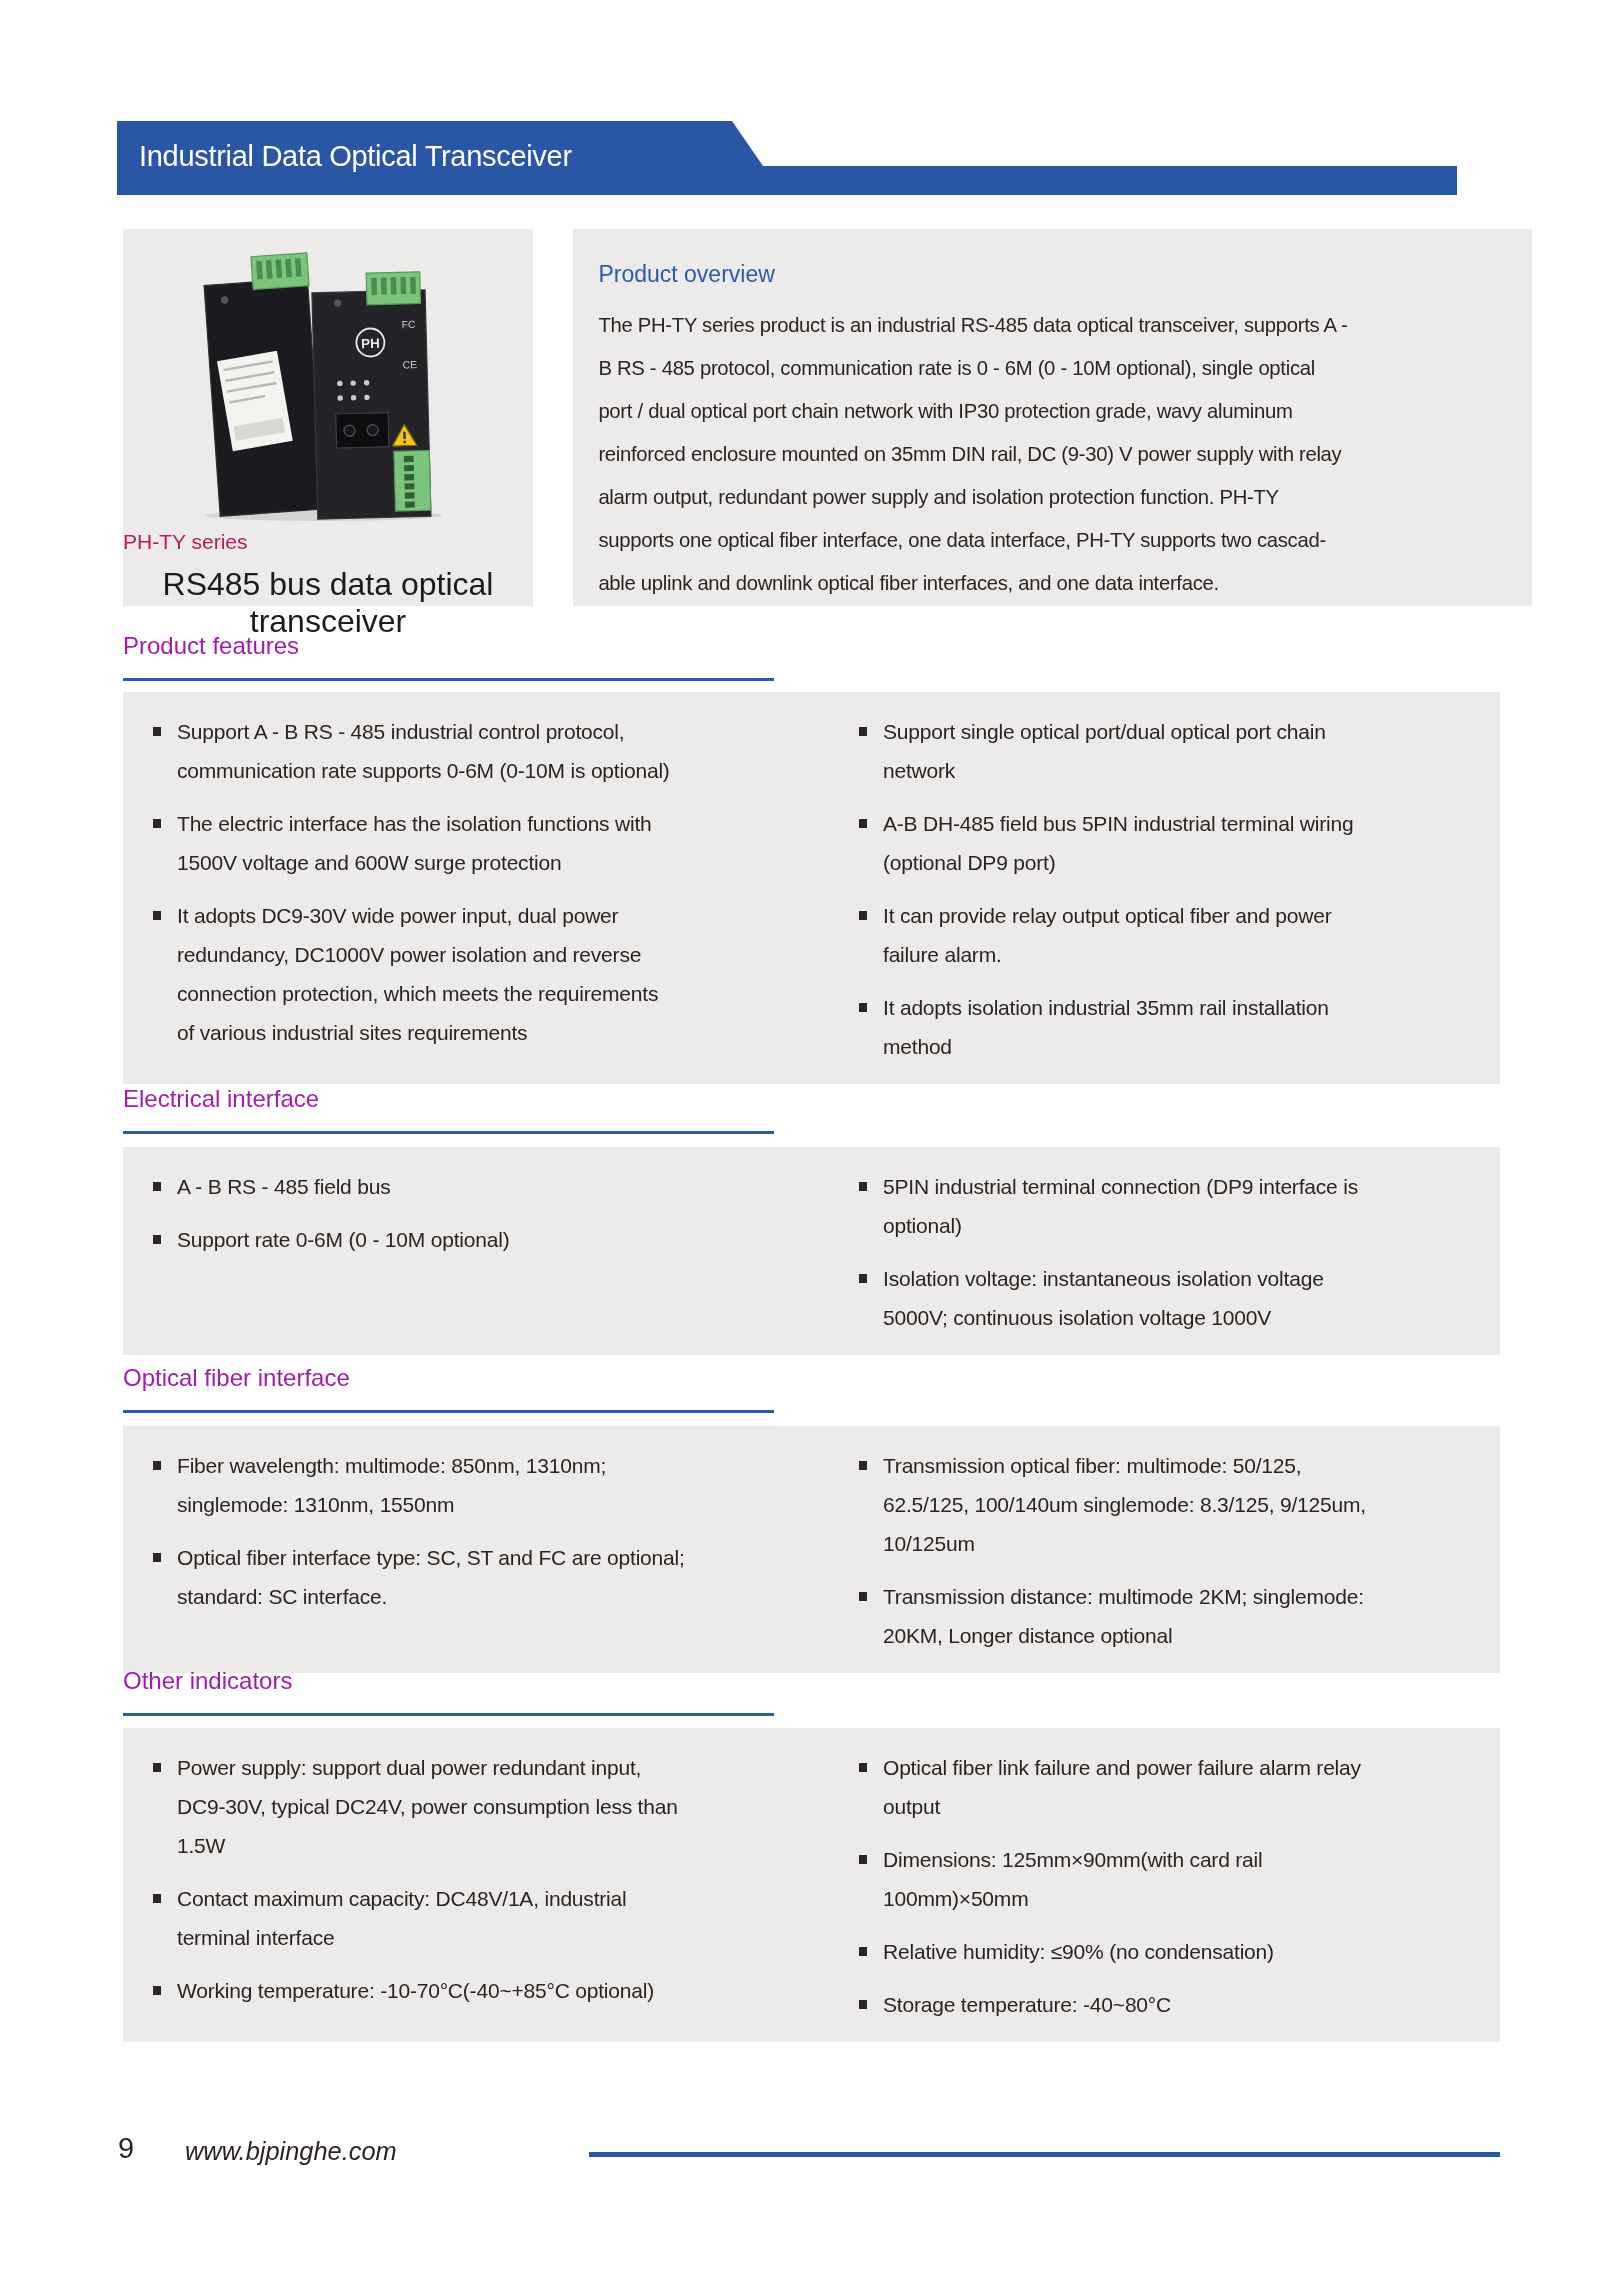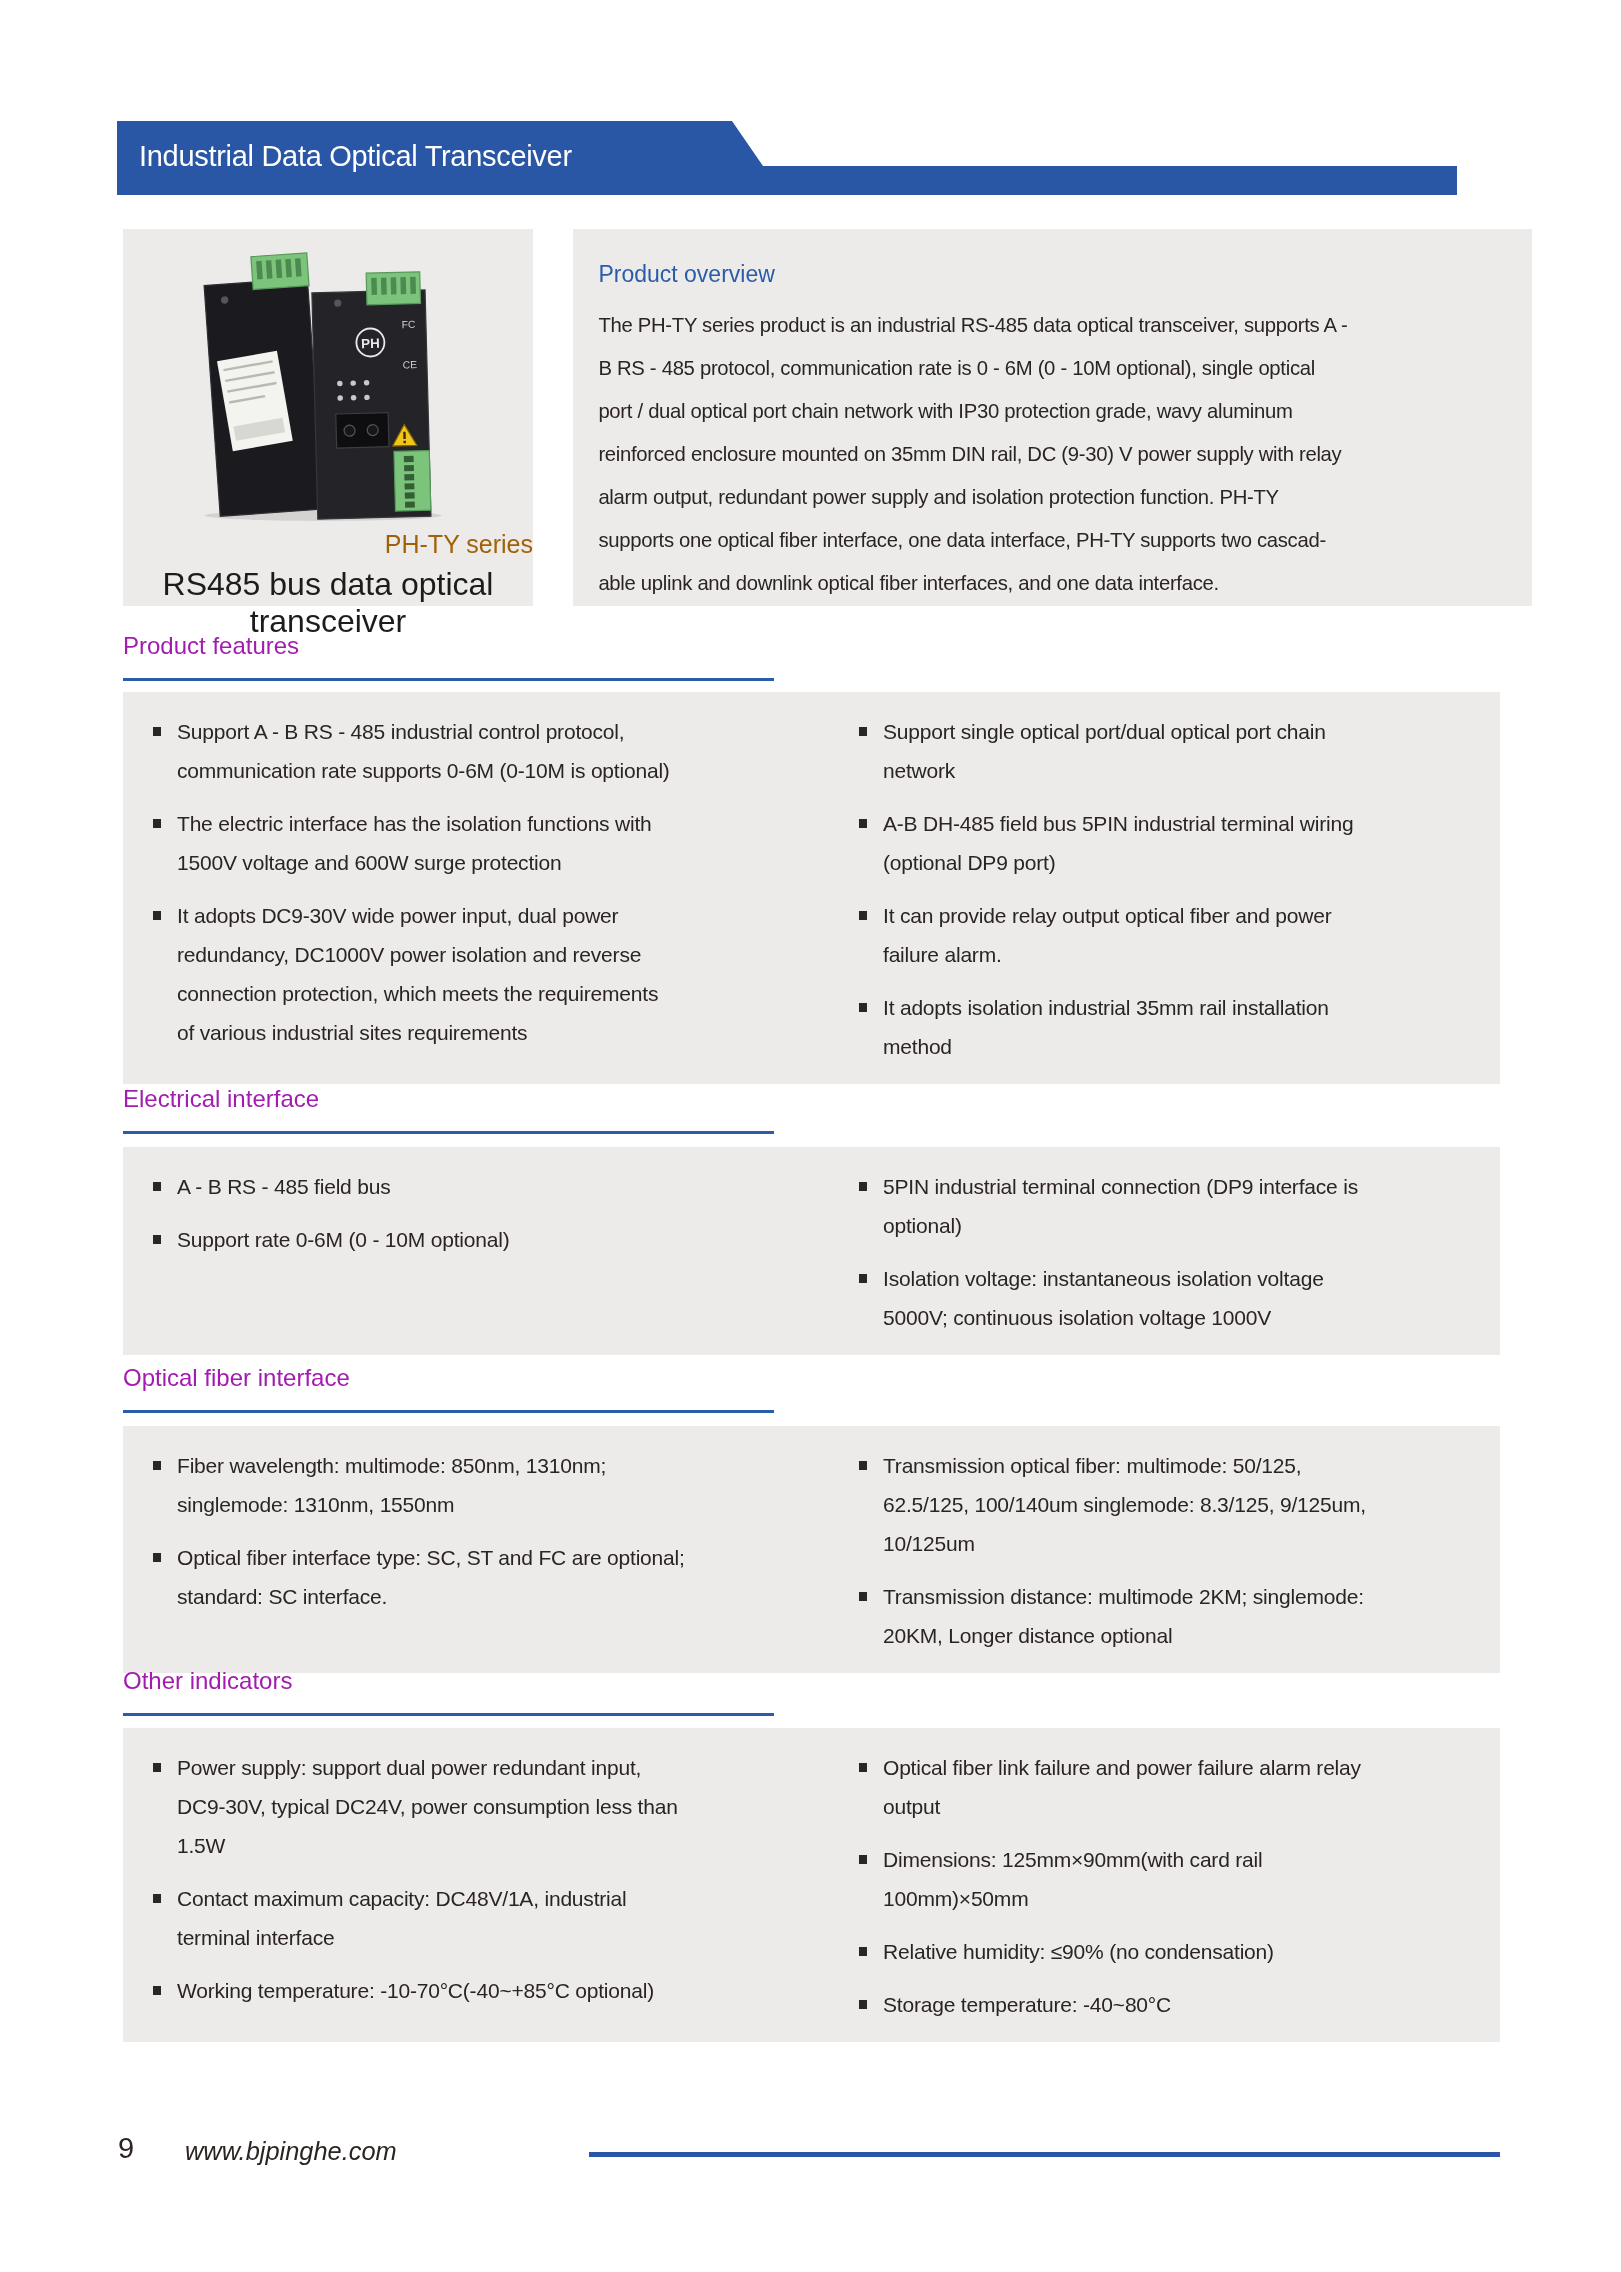--- a/index.html
+++ b/index.html
@@ -20,22 +20,22 @@
     font-size:29px; color:#ffffff; letter-spacing:-0.3px; white-space:nowrap;
   }
 
   
   .panel { position:absolute; background:#ecebe9; }
 
   .image-panel { left:123px; top:229px; width:410px; height:377px; }
   .overview-panel { left:541px; top:229px; width:959px; height:377px;margin-left:32px; }
 
   .device-svg { position:absolute; left:27px; top:9px; width:356px; height:286px; }
-  .caption1 { position:absolute; left:0; top:301px; width:100%; text-align:right;
-              font-size:25px; color:#a16207; }
+  .caption1 { position:absolute; left:0; top:301px; width:100%; text-align:left;
+              font-size:21px; color:#be185d; }
   .caption2 { position:absolute; left:0; top:337px; width:100%; text-align:center;
               font-size:32px; color:#1c1c1c; }
 
   .overview-title { position:absolute; left:25.4px; top:32px; font-size:23px; color:#2a5caa; }
   .overview-text {
     position:absolute; left:25.4px; top:75px; width:918px;
     font-size:20.3px; line-height:43px; letter-spacing:-0.3px;
     white-space:pre-line; color:#2b2422;
   }
 

